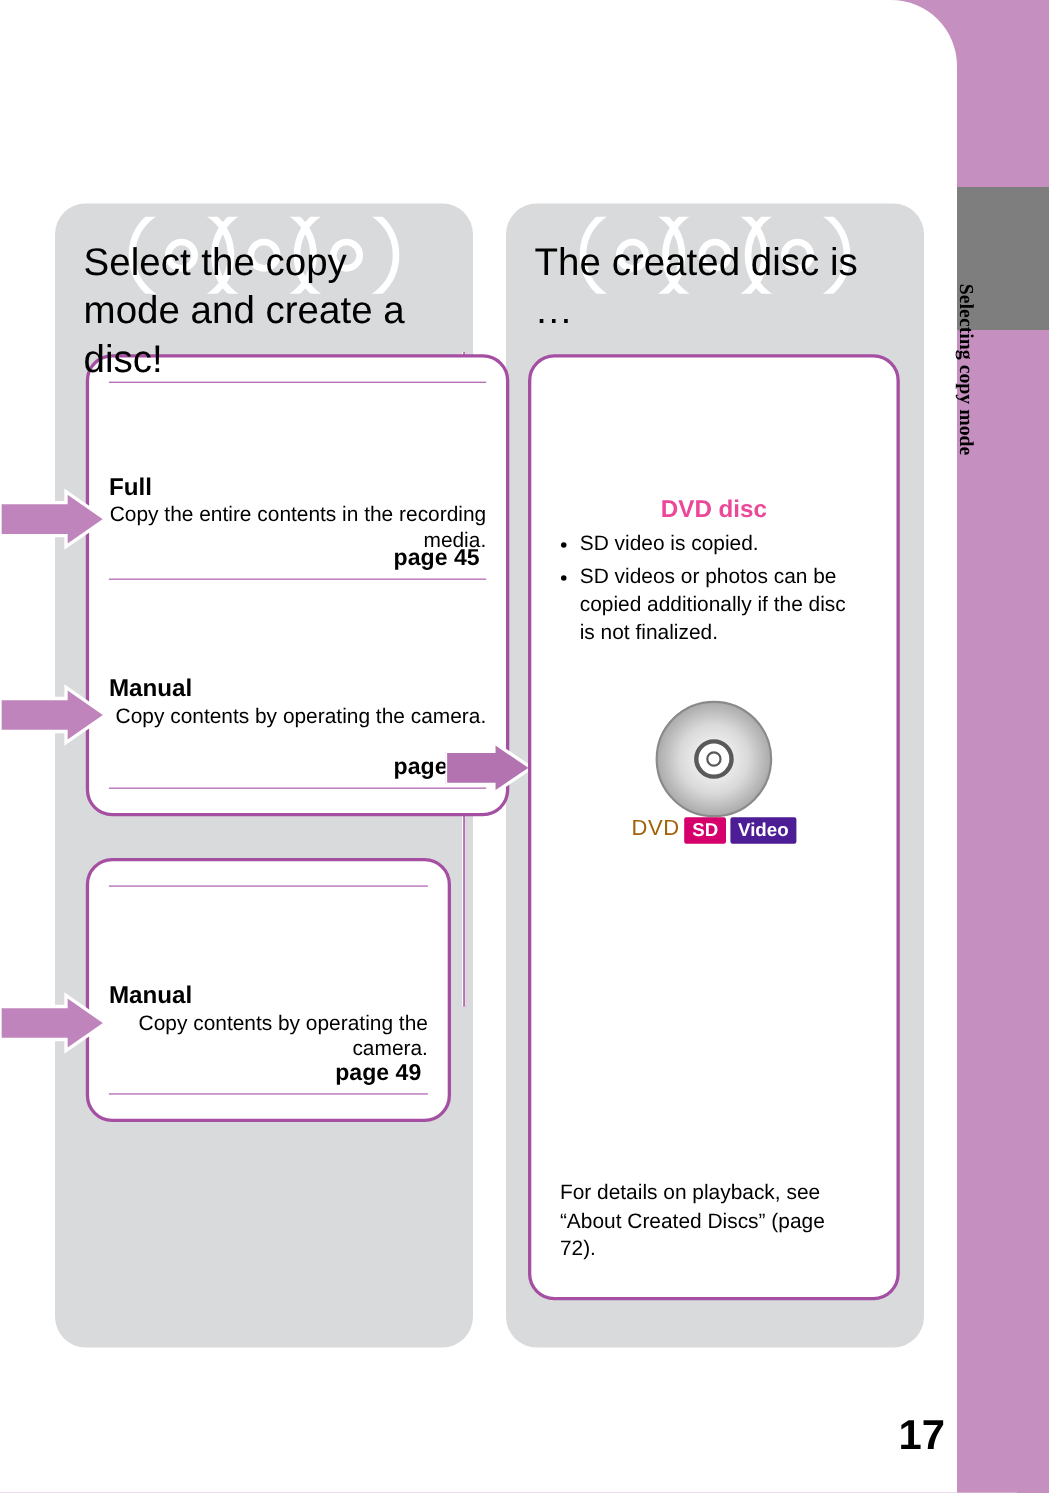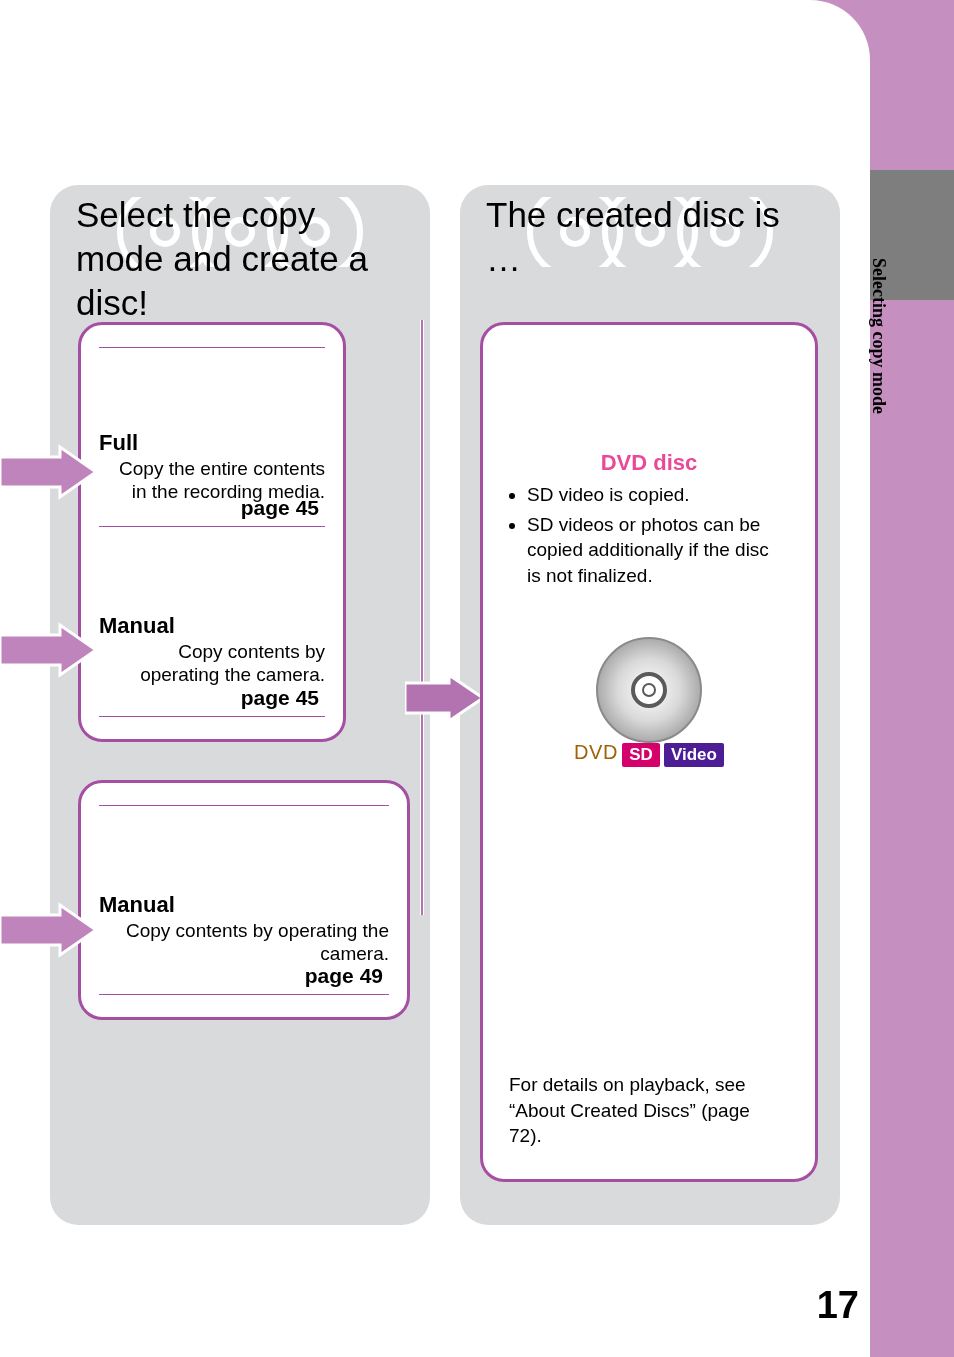--- a/index.html
+++ b/index.html
@@ -48,40 +48,40 @@
   }
   .panel-left  { left: 50px;  top: 185px; width: 380px; height: 1040px; }
   .panel-right { left: 460px; top: 185px; width: 380px; height: 1040px; }
 
   .panel-title {
     font-family: "Helvetica Neue", Arial, sans-serif;
     font-weight: 300;
     font-stretch: condensed;
     font-size: 35px;
     color: #000;
-    padding: 8px 26px 10px 26px;
+    padding: 32px 26px 10px 26px;
     line-height: 1.25;
     position: relative;
     z-index: 2;
   }
 
   .disc-strip {
     position: absolute;
     top: 12px; left: 50%; transform: translateX(-50%);
     width: 260px; height: 70px;
     pointer-events: none;
   }
 
   .mode-box {
     position: absolute;
     border: 3px solid #a54fa3;
     border-radius: 24px;
     background: #fff;
   }
-  .mode-box.box1 { left: 78px; top: 322px; width: 268px; height: 420px; }
+  .mode-box.box1 { left: 78px; top: 322px; width: 385px; height: 420px; }
   .mode-box.box2 { left: 78px; top: 780px; width: 332px; height: 240px; }
 
   .mode-cell {
     position: absolute;
     left: 18px; right: 18px;
     border-bottom: 1px solid #a54fa3;
   }
   .mode-cell.c1 { top: 22px; height: 180px; border-top: 1px solid #a54fa3; }
   .mode-cell.c2 { top: 202px; height: 190px; }
   .mode-cell.c2 .mode-title { padding-top: 86px; }

